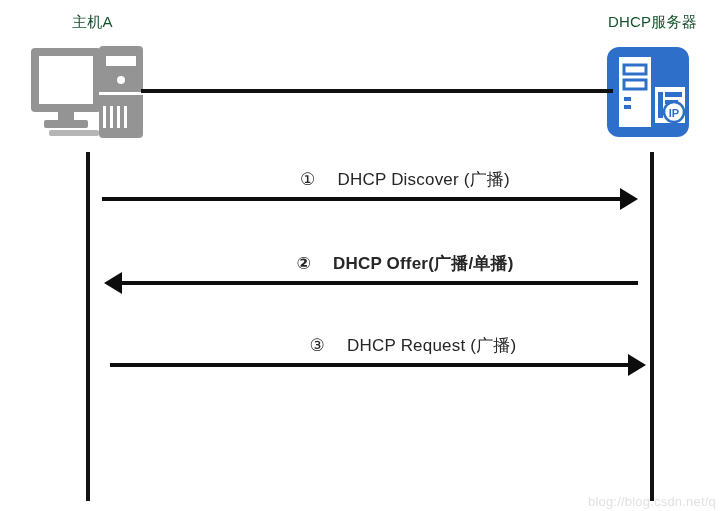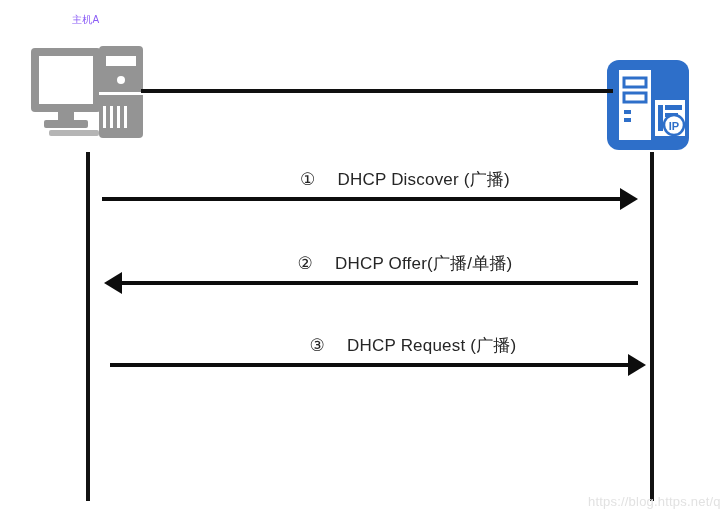--- a/index.html
+++ b/index.html
@@ -15,22 +15,22 @@
     position: relative;
     width: 726px;
     height: 511px;
     background: #ffffff;
     overflow: hidden;
   }
 
   
   .node-label {
     position: absolute;
-    font-size: 10px;
-    color: #8b5cf6;
+    font-size: 15px;
+    color: #14532d;
     white-space: nowrap;
     letter-spacing: 0.2px;
   }
   #host-label   { left: 72px;  top: 13px; }
   #server-label { left: 608px; top: 13px; }
 
   
   #host-icon {
     position: absolute;
     left: 31px;
@@ -38,21 +38,20 @@
     width: 114px;
     height: 92px;
   }
   
   #server-icon {
     position: absolute;
     left: 607px;
     top: 47px;
     width: 82px;
     height: 90px;
-    margin-top: 13px;
   }
 
   
   #link-line {
     position: absolute;
     left: 141px;
     top: 89px;
     width: 472px;
     height: 4px;
     background: #101010;
@@ -70,21 +69,21 @@
   #lifeline-server { left: 650px; }
 
   
   .message {
     position: absolute;
     left: 86px;
     width: 568px;
     height: 46px;
   }
   #message-1 { top: 168px; }
-  #message-2 { top: 252px; }
+  #message-2 { top: 252px; font-weight: bold; }
   #message-3 { top: 334px; margin-left: 8px; }
   #message-4 { top: 420px; }
 
   .msg-text {
     position: absolute;
     left: 0;
     top: 0;
     width: 638px;
     text-align: center;
     font-size: 17px;
@@ -138,20 +137,21 @@
     letter-spacing: 0.2px;
   }
 </style>
 </head>
 <body>
 
 <div id="diagram-root">
 
   <div id="host-label" class="node-label">主机A</div>
 
+  <div id="server-label" class="node-label">DHCP服务器</div>
 
   <div id="host-icon">
     <svg width="114" height="92" viewBox="0 0 114 92" xmlns="http://www.w3.org/2000/svg">
 
       <path d="M4 2 h62 a4 4 0 0 1 4 4 v56 a4 4 0 0 1 -4 4 h-62 a4 4 0 0 1 -4 -4 v-56 a4 4 0 0 1 4 -4 z" fill="#949494"></path>
 
       <rect x="8" y="10" width="54" height="48" fill="#ffffff"></rect>
 
       <rect x="27" y="66" width="16" height="8" fill="#949494"></rect>
 
@@ -221,15 +221,15 @@
 
   <div id="message-3" class="message">
     <div class="msg-text">
       <span class="msg-index">③</span><span>DHCP Request (广播)</span>
     </div>
     <div class="msg-arrow to-right"></div>
     <div class="arrow-head right"></div>
   </div>
 
 
-  <div id="watermark">https://blog.https.net/q</div>
+  <div id="watermark">blog://blog.csdn.net/q</div>
 
 </div>
 
 </body></html>

